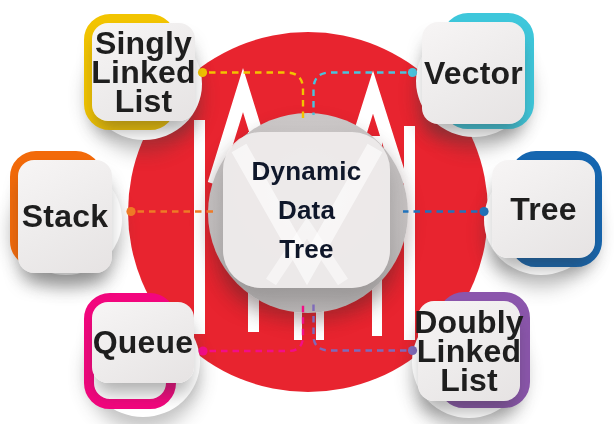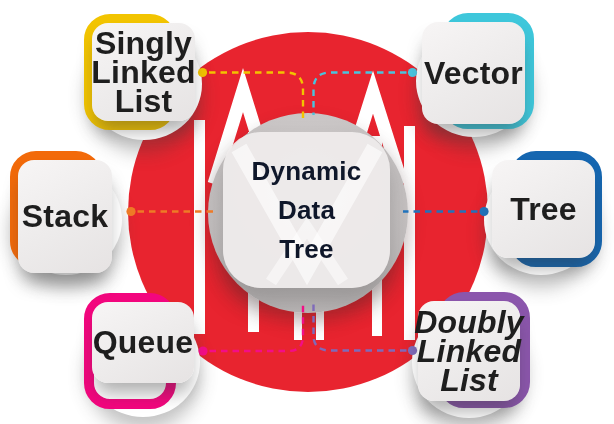--- a/index.html
+++ b/index.html
@@ -80,21 +80,21 @@
   .n3 .card  { left: 0;    top: 9px;  width: 103px; height: 98px;  }
   .n3 .under { left: -8px; top: 14px; width: 114px; height: 110px; }
 
   .n4 { left: 84px;  top: 293px; width: 112px; height: 126px; }
   .n4 .ring  { left: 0;    top: 0;    width: 92px;  height: 116px; }
   .n4 .card  { left: 8px;  top: 9px;  width: 102px; height: 81px;  }
   .n4 .under { left: 2px;  top: 14px; width: 114px; height: 110px; }
 
   .n5 { left: 418px; top: 292px; width: 114px; height: 128px; }
   .n5 .ring  { left: 20px; top: 0;    width: 92px;  height: 116px; }
-  .n5 .card  { left: 0;    top: 9px;  width: 102px; height: 100px; font-style: italic; }
+  .n5 .card  { left: 0;    top: 9px;  width: 102px; height: 100px; }
   .n5 .under { left: -6px; top: 14px; width: 114px; height: 112px; }
 </style>
 </head>
 <body>
 
 <div class="stage">
 
   <div class="red-circle" style="background: rgb(232, 36, 47);">
     <svg class="m-pattern" width="360" height="360" viewBox="0 0 360 360">
       <g fill="#ffffff">

